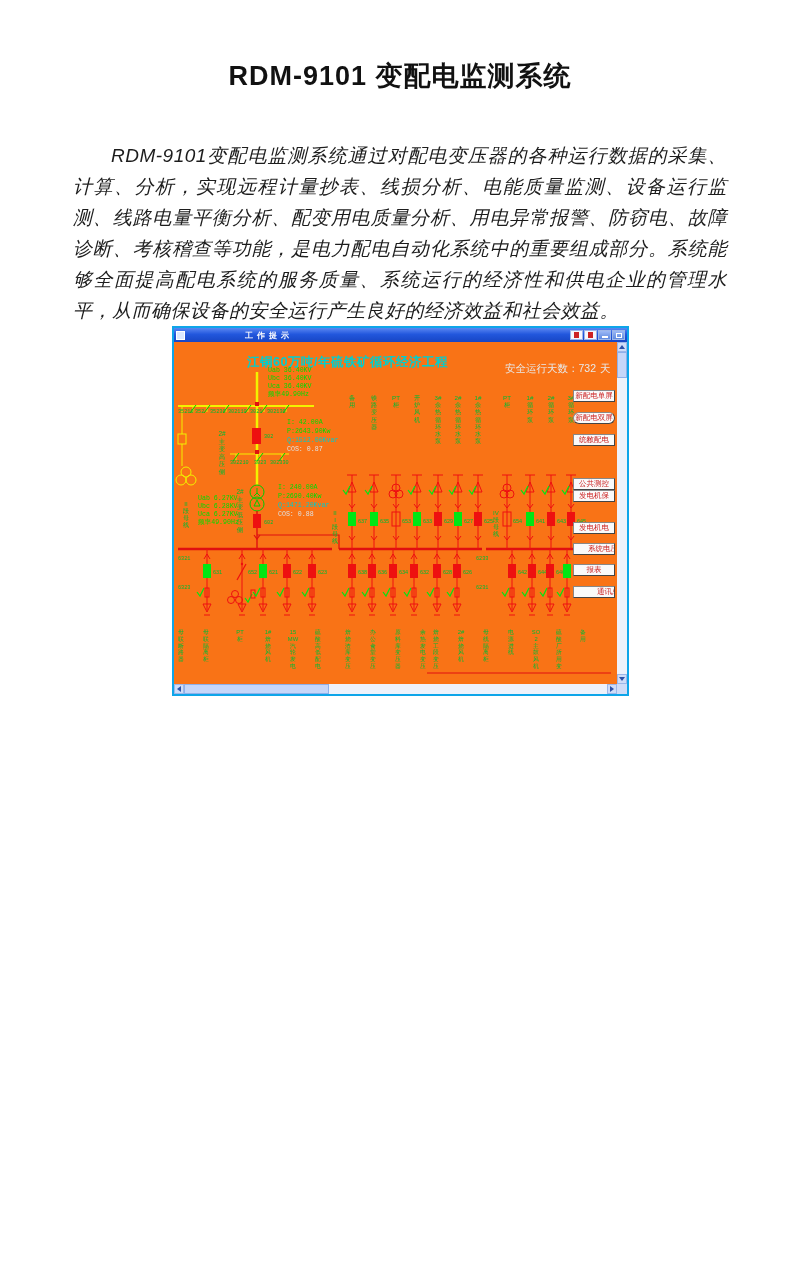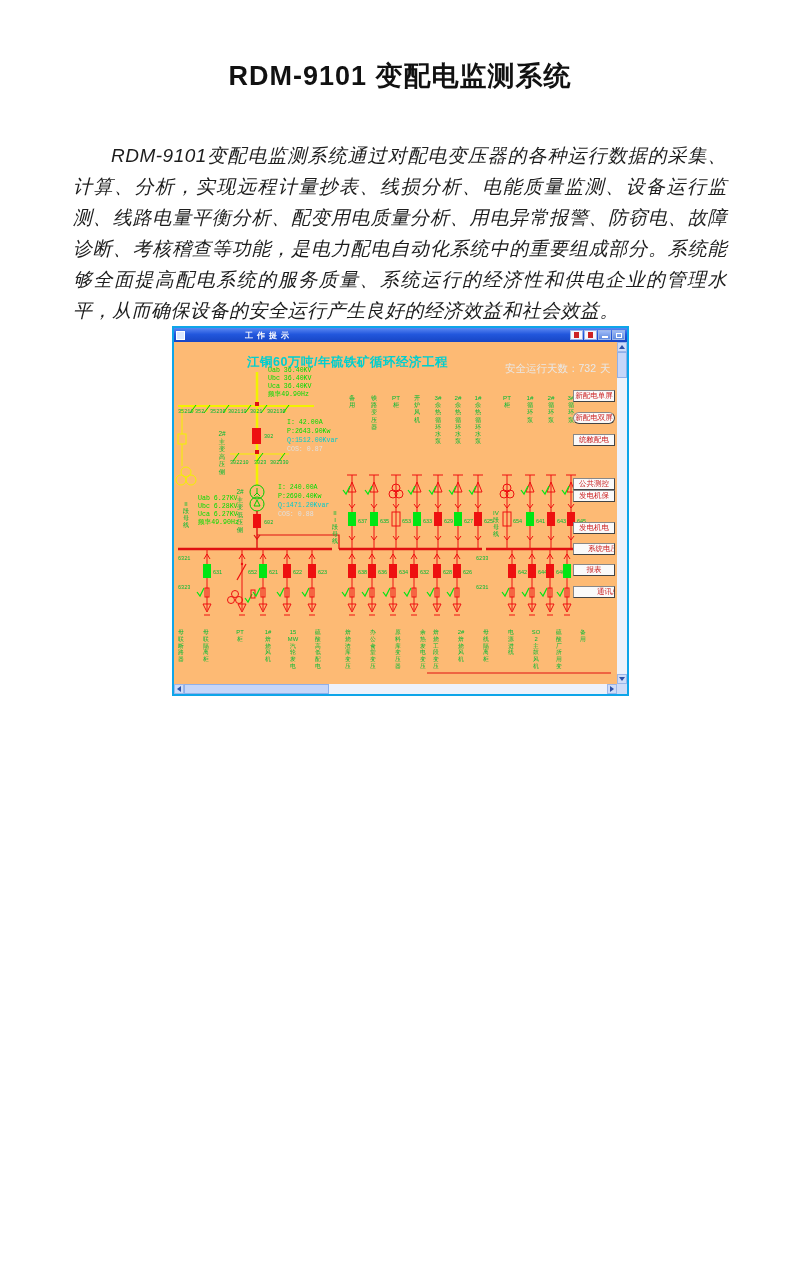--- a/index.html
+++ b/index.html
@@ -24,21 +24,21 @@
   .ttext{color:#fff;font-size:8px;font-weight:bold;letter-spacing:4px;margin-left:60px;white-space:nowrap;}
   .tbtns{margin-left:auto;display:flex;gap:1px;align-items:center;}
   .tbtn{width:13px;height:10px;box-sizing:border-box;border:1px solid #9db6e8;background:#f4f6fb;
         display:flex;align-items:center;justify-content:center;}
   .tbtn.red i{display:block;width:5px;height:6px;background:#cc2222;}
   .tbtn.blue{background:linear-gradient(to bottom,#9db9f5,#5f8ae0);}
   .tbtn.blue .min{display:block;width:6px;height:2px;background:#fff;margin-top:4px;}
   .tbtn.blue .box{display:block;width:6px;height:5px;border:1px solid #fff;box-sizing:border-box;}
 
   .content{display:flex;height:342px;}
-  .canvas{position:relative;width:443px;height:342px;background:#fdba74;flex:0 0 auto;overflow:hidden;}
+  .canvas{position:relative;width:443px;height:342px;background:#f97316;flex:0 0 auto;overflow:hidden;}
   svg{display:block;}
   .vscroll{width:10px;height:342px;background:#eef2fb;display:flex;flex-direction:column;align-items:center;flex:0 0 auto;}
   .sbtn{width:10px;height:10px;background:#cfdcf8;border:1px solid #9db6e8;box-sizing:border-box;
         display:flex;align-items:center;justify-content:center;flex:0 0 auto;}
   .arr-up{width:0;height:0;border-left:3px solid transparent;border-right:3px solid transparent;border-bottom:4px solid #2c50a8;}
   .arr-dn{width:0;height:0;border-left:3px solid transparent;border-right:3px solid transparent;border-top:4px solid #2c50a8;}
   .arr-lf{width:0;height:0;border-top:3px solid transparent;border-bottom:3px solid transparent;border-right:4px solid #2c50a8;}
   .arr-rt{width:0;height:0;border-top:3px solid transparent;border-bottom:3px solid transparent;border-left:4px solid #2c50a8;}
   .vthumb{width:10px;height:26px;background:#c6d6f9;border:1px solid #8fb0ea;box-sizing:border-box;flex:0 0 auto;}
   .vtrack{flex:1 1 auto;}

